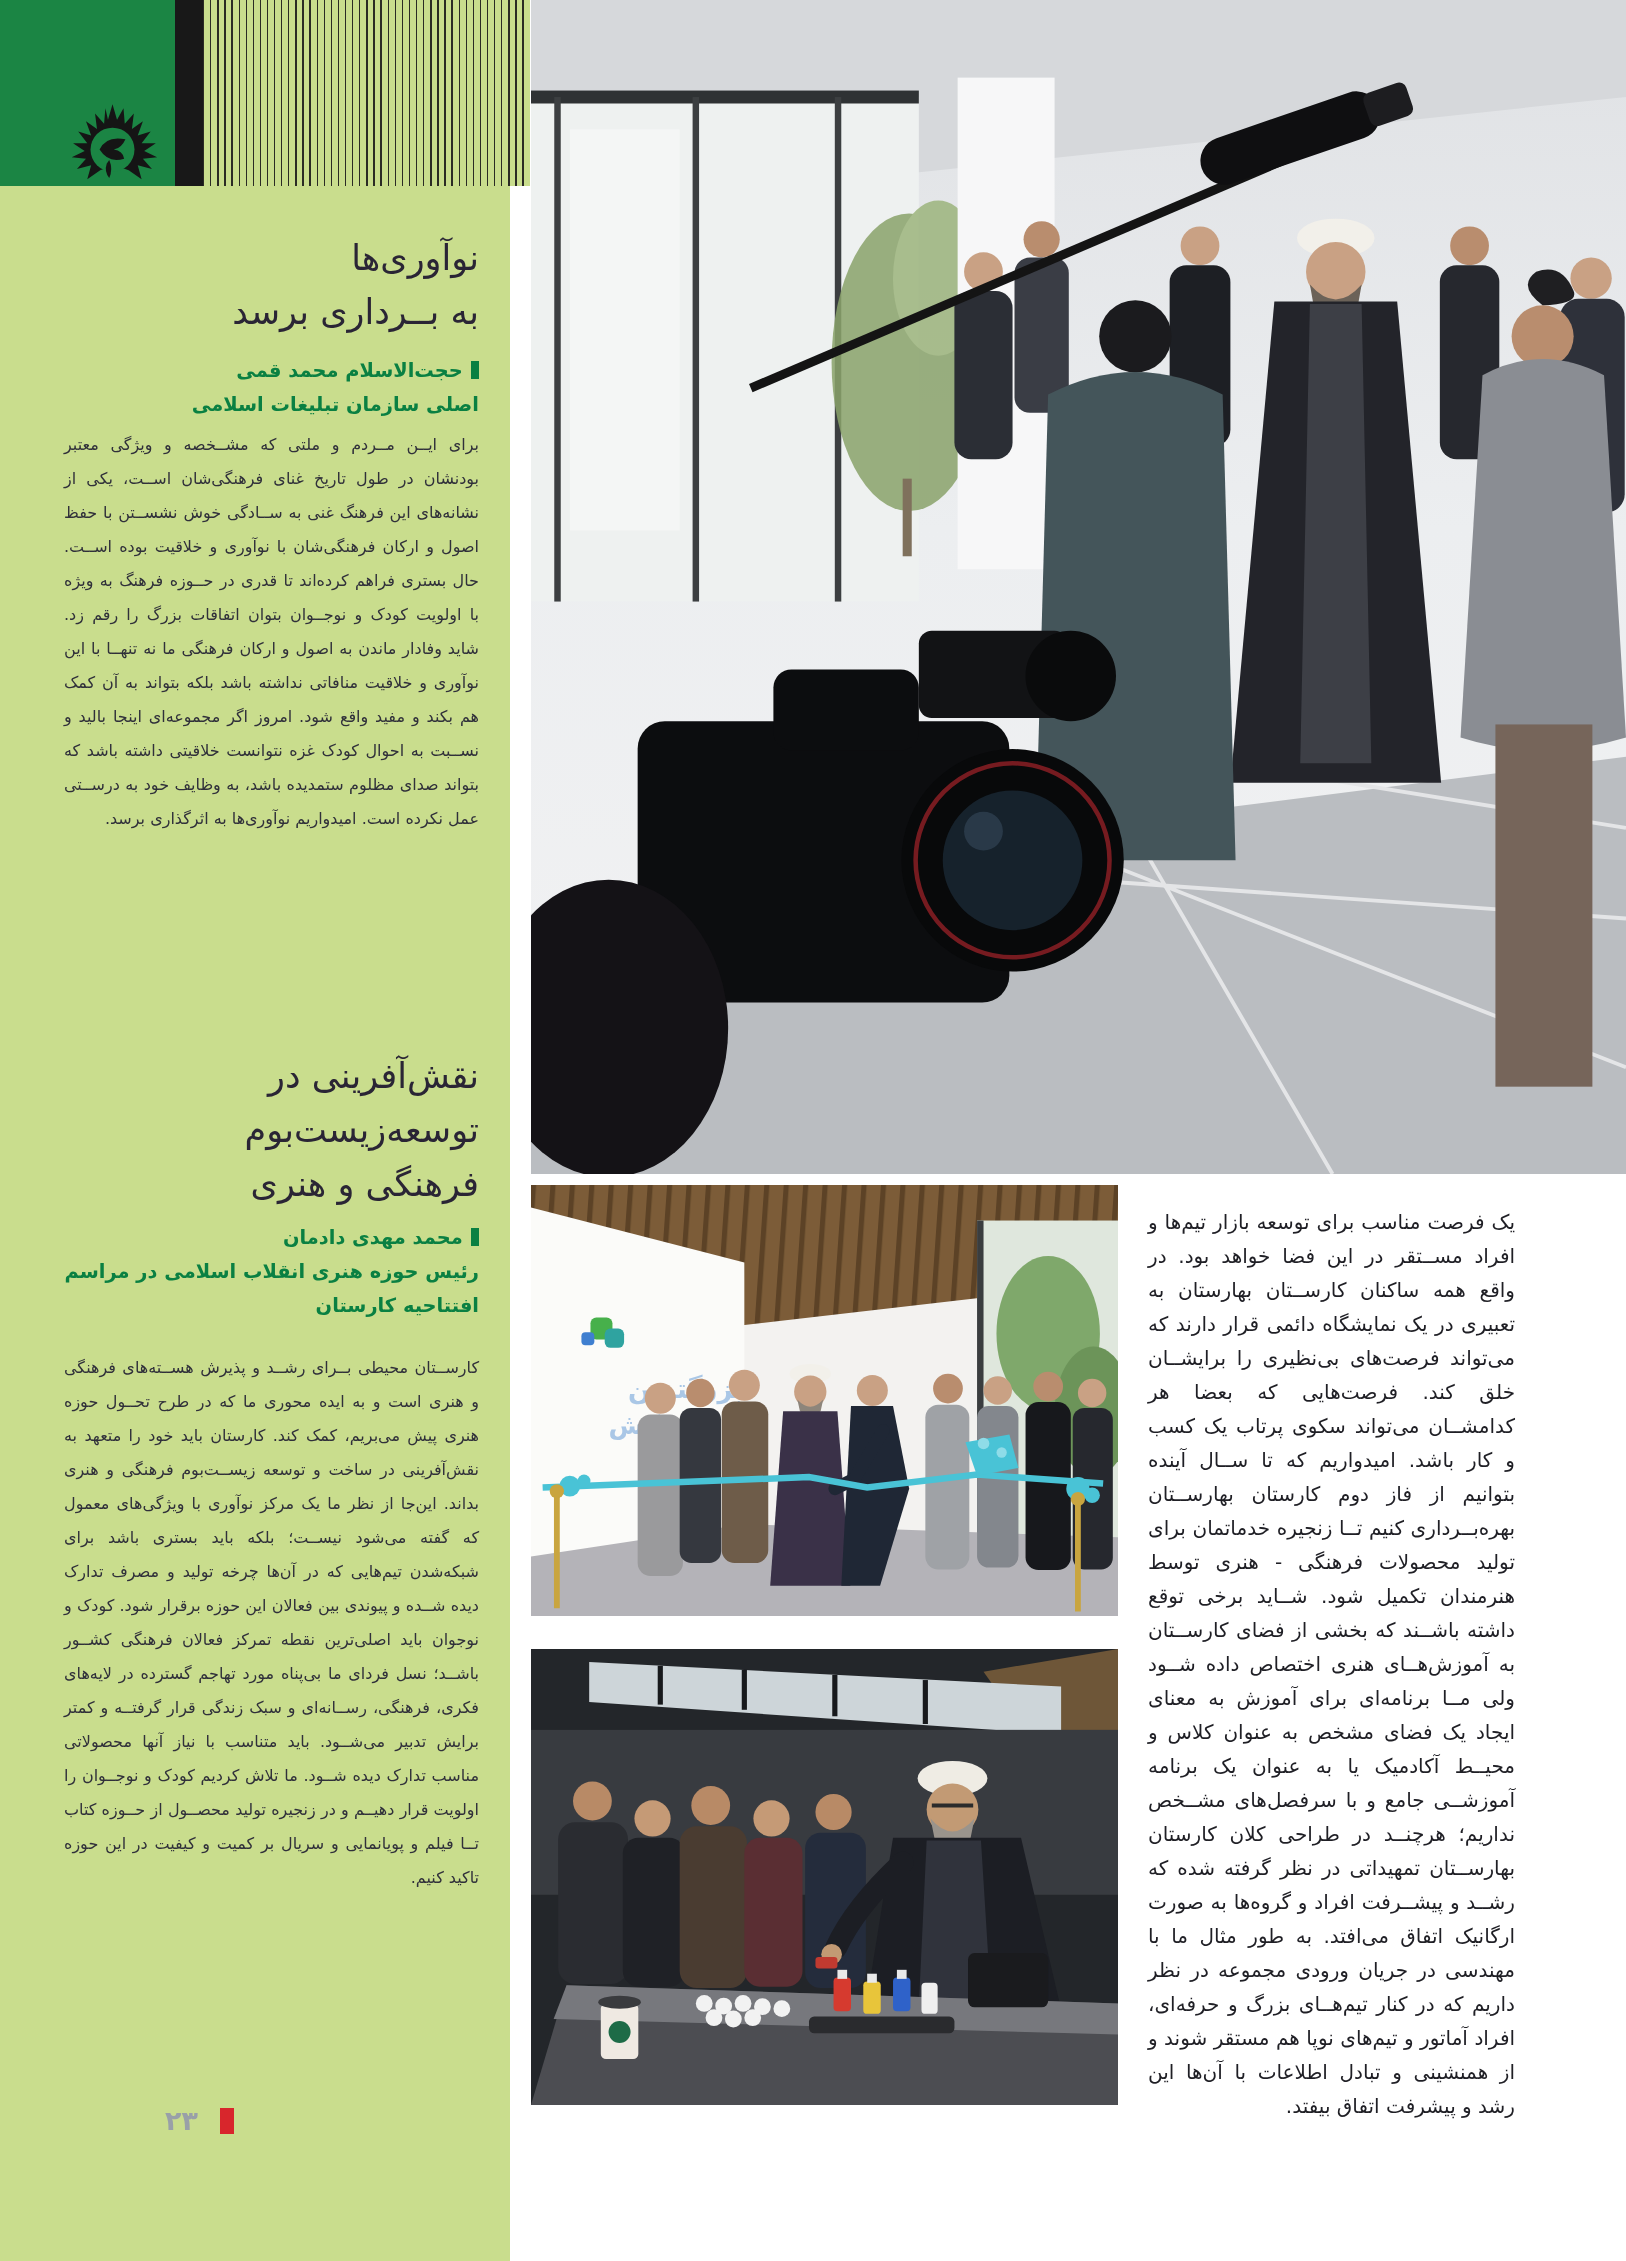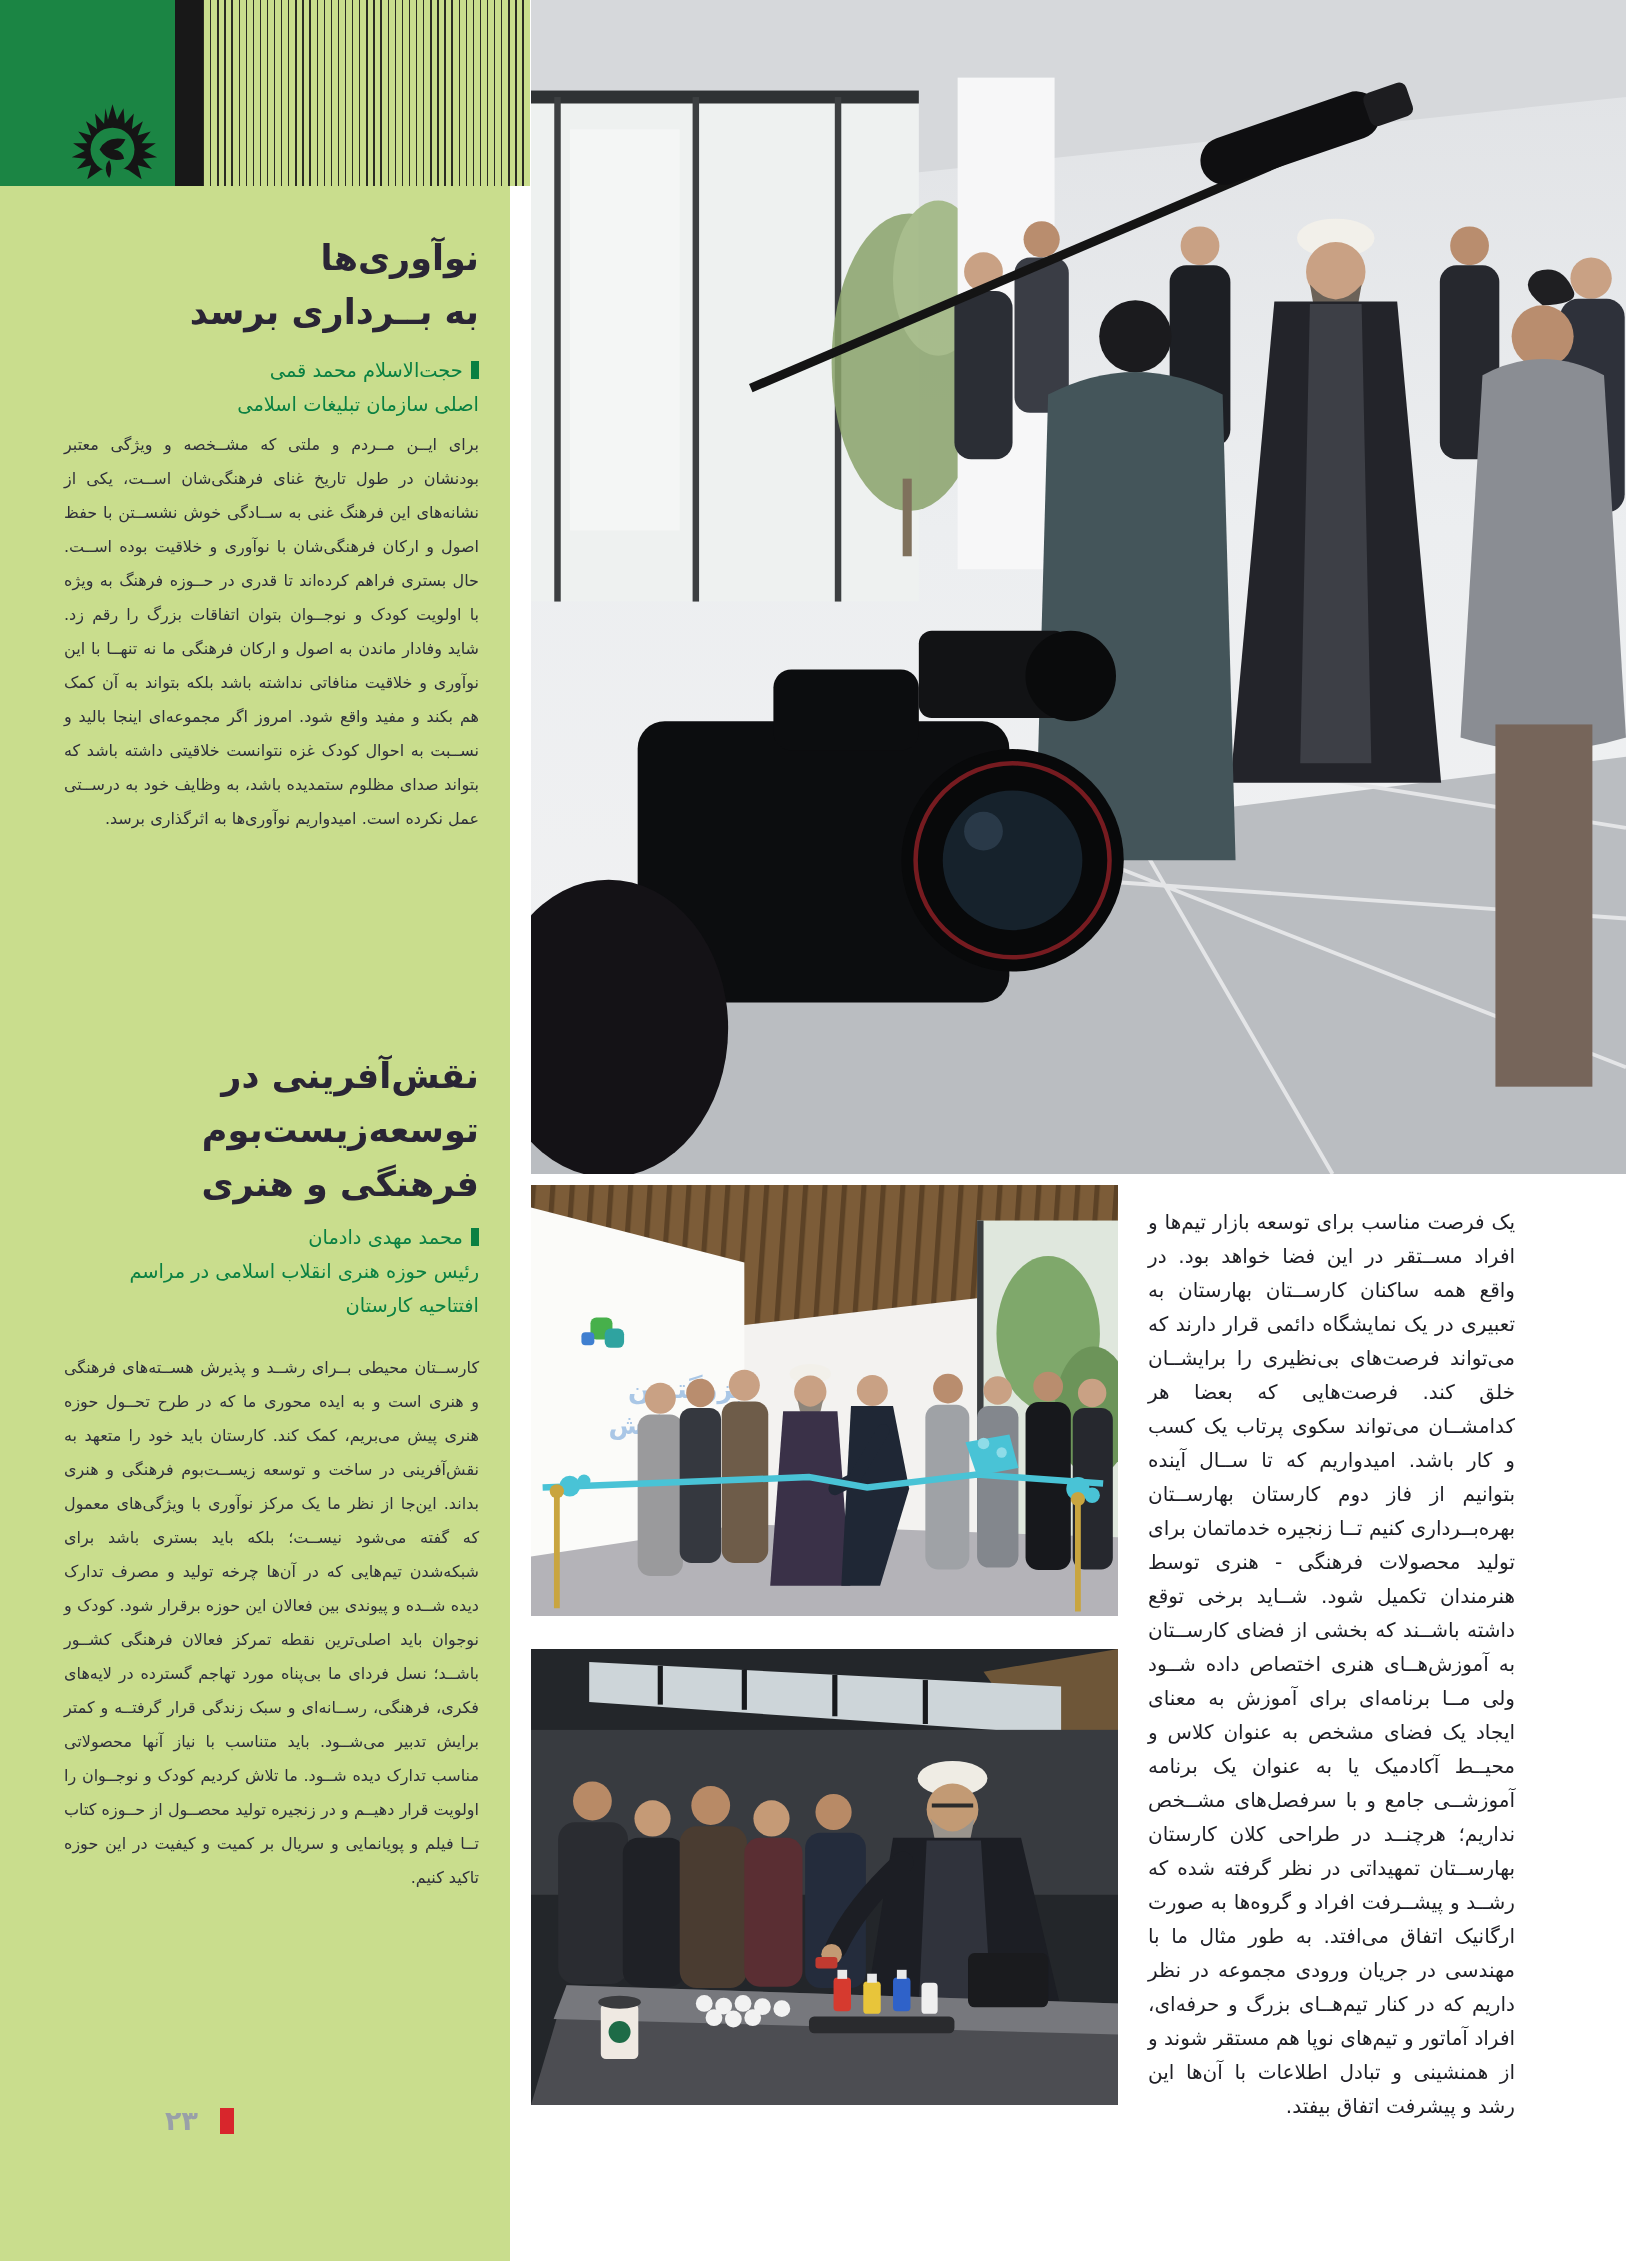--- a/index.html
+++ b/index.html
@@ -10,22 +10,22 @@
   #green-block{position:absolute;left:0;top:0;width:176px;height:186px;background:#1b8544;}
   #black-stripe{position:absolute;left:176px;top:0;width:28.5px;height:186px;background:#181818;}
   #pinstripes{position:absolute;left:204px;top:0;width:327px;height:186px;
     background:repeating-linear-gradient(to right,#2b2b24 0 1.3px,#c9dd8d 1.3px 7.1px);}
   #logo-wrap{position:absolute;left:65px;top:103px;width:97px;height:79px;}
 
   
   #green-col{position:absolute;left:0;top:186px;width:511px;height:2075px;background:#c9dd8d;}
 
   .col-block{position:absolute;left:65px;width:415px;direction:rtl;}
-  .headline{font-size:35px;line-height:54px;font-weight:bold;color:#2a2535;text-align:right;letter-spacing:-0.6px;}
-  .byline{font-size:19.4px;line-height:34px;font-weight:normal;color:#0a8042;text-align:right;}
+  .headline{font-size:35px;line-height:54px;font-weight:normal;color:#2a2535;text-align:right;letter-spacing:-0.6px;}
+  .byline{font-size:19.4px;line-height:34px;font-weight:bold;color:#0a8042;text-align:right;}
   .byline .bullet{display:inline-block;width:8.4px;height:17.5px;background:#0a8042;margin-left:7.8px;vertical-align:-1.9px;}
   .body-text{font-size:16px;line-height:34px;color:#30303a;text-align:justify;text-align-last:right;}
 
   #headline-1{top:231px;}
   #byline-1{top:354px;}
   #body-1{top:428px;}
   #headline-2{top:1049px;}
   #byline-2{top:1221px;}
   #body-2{top:1323px;margin-top:28px;}
 

